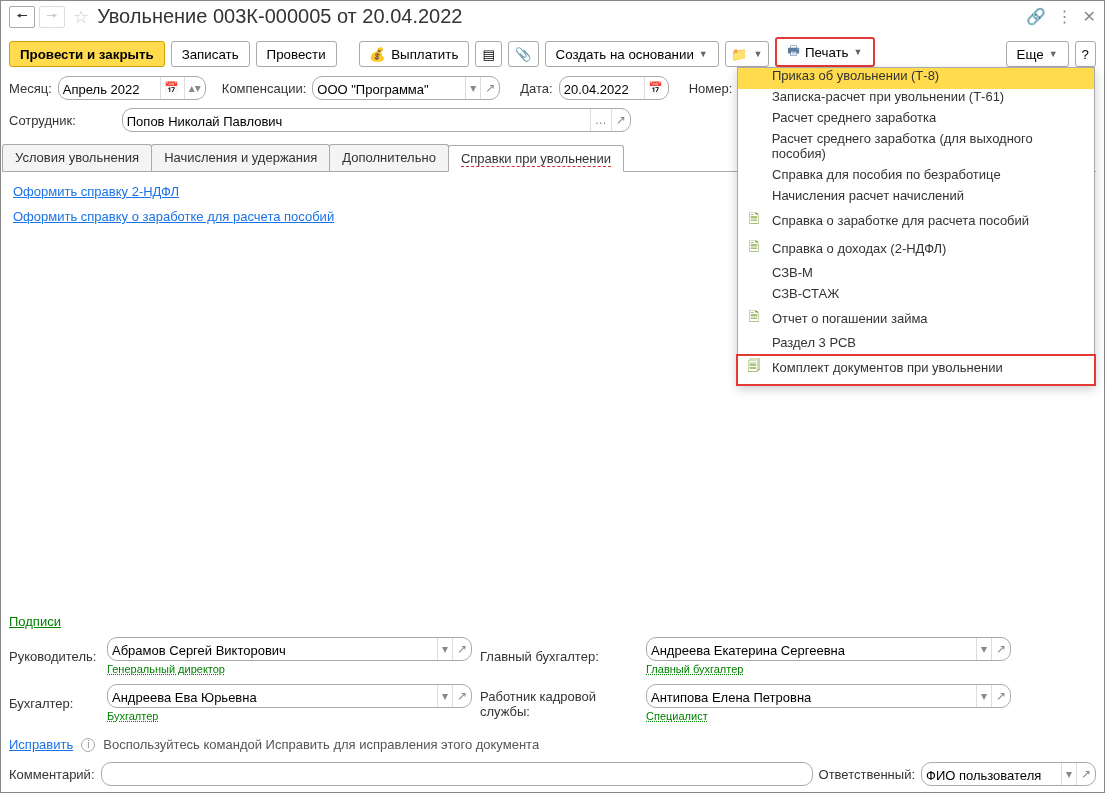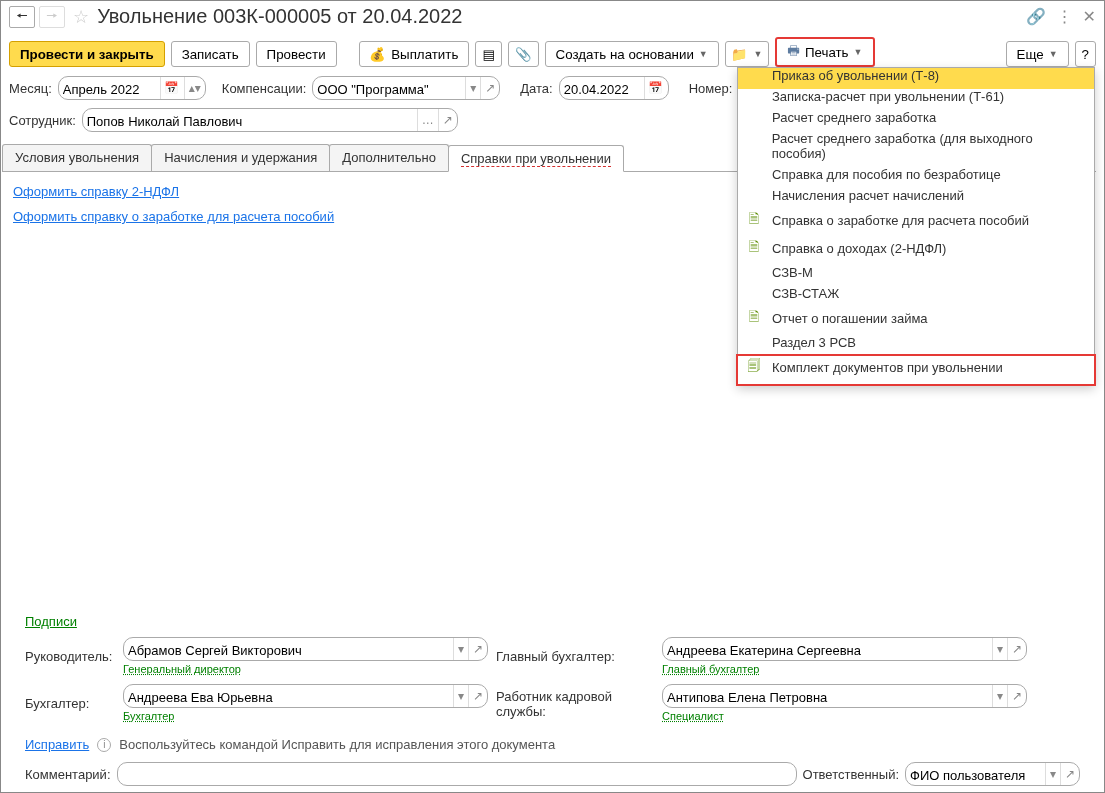--- a/index.html
+++ b/index.html
@@ -27,21 +27,21 @@
 .tab { padding:5px 12px; border:1px solid #aaa; border-bottom:none; background:#f4f4f4; cursor:pointer; margin-right:-1px; border-radius:3px 3px 0 0;}
 .tab.active { background:#fff; border-bottom:1px solid #fff; position:relative; top:1px;}
 .tab.active .underline { border-bottom:1px dashed #d32f2f; color:#333;}
 .content { padding:12px; flex:1; }
 .link { color:#1a73e8; text-decoration:underline; cursor:pointer; display:block; margin-bottom:10px;}
 .dropdown { position:absolute; top:66px; right:9px; width:358px; background:#fff; border:1px solid #aaa; box-shadow:0 4px 10px rgba(0,0,0,0.2); z-index:10;}
 .dd-item { display:flex; align-items:center; padding:0 10px 6px 8px; cursor:pointer; gap:10px;}
 .dd-item.selected { background:#ffdb4d;}
 .dd-item.boxed { border:2px solid #e53935; margin:-2px;}
 .dd-icon { width:16px; display:flex; justify-content:center; color:#5b8c00;}
-.bottom { padding:6px 24px; border-top:0; }
+.bottom { padding:6px 8px; border-top:0; }
 .sig-link { color:#008000; text-decoration:underline; cursor:pointer;}
 .sig-row { display:flex; align-items:center; gap:8px; margin-top:8px;}
 .sig-row .label { width:160px;}
 .sig-input-block { width:365px;}
 .sig-sub { color:#008000; text-decoration:underline dotted; font-size:11px; margin-top:2px; margin-left:0; display:inline-block;}
 .correct-row { display:flex; align-items:center; gap:8px; margin-top:14px;}
 .correct-link { color:#1a73e8; text-decoration:underline; cursor:pointer;}
 .info-icon { color:#888; border:1px solid #aaa; border-radius:50%; width:14px; height:14px; display:inline-flex; align-items:center; justify-content:center; font-size:10px;}
 .comment-row { display:flex; align-items:center; gap:6px; margin-top:10px;}
 .printer-icon { color:#5e7ca0;}
@@ -122,21 +122,21 @@
     </div>
     <span style="width:8px;"></span>
     <span class="label">Номер:</span>
     <div class="input-wrap" style="width:14px;">
       <input value="0" style="">
     </div>
   </div>
 
   <div class="form-row">
     <span class="label">Сотрудник:</span>
-    <div class="input-wrap" style="width:376px;">
+    <div class="input-wrap" style="width:509px;margin-left:40px;">
       <input value="Попов Николай Павлович" style="">
       <span class="input-icon">…</span>
       <span class="input-icon">↗</span>
     </div>
   </div>
 
   <div class="tabs">
     <div class="tab">Условия увольнения</div>
     <div class="tab">Начисления и удержания</div>
     <div class="tab">Дополнительно</div>

